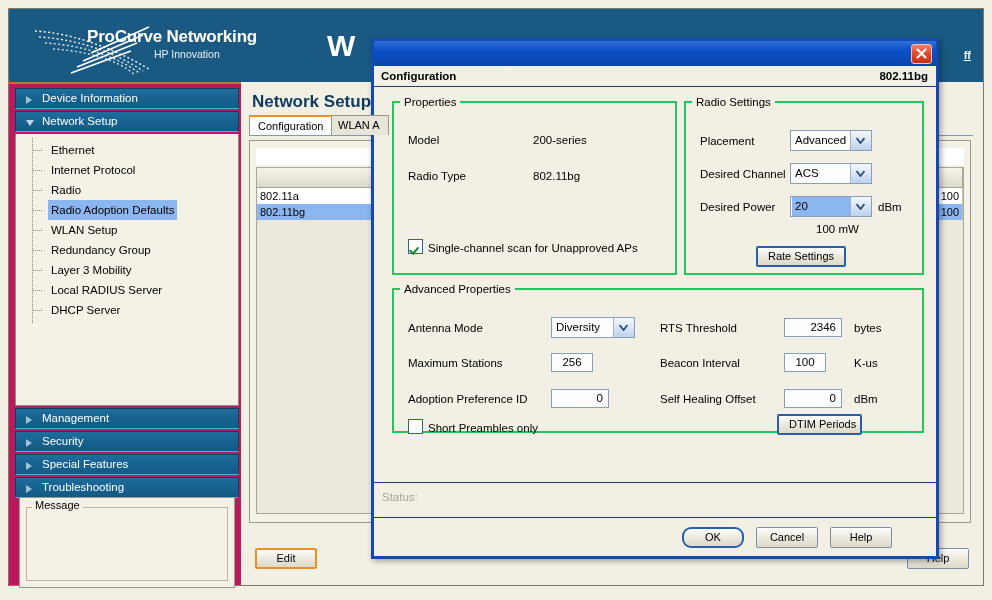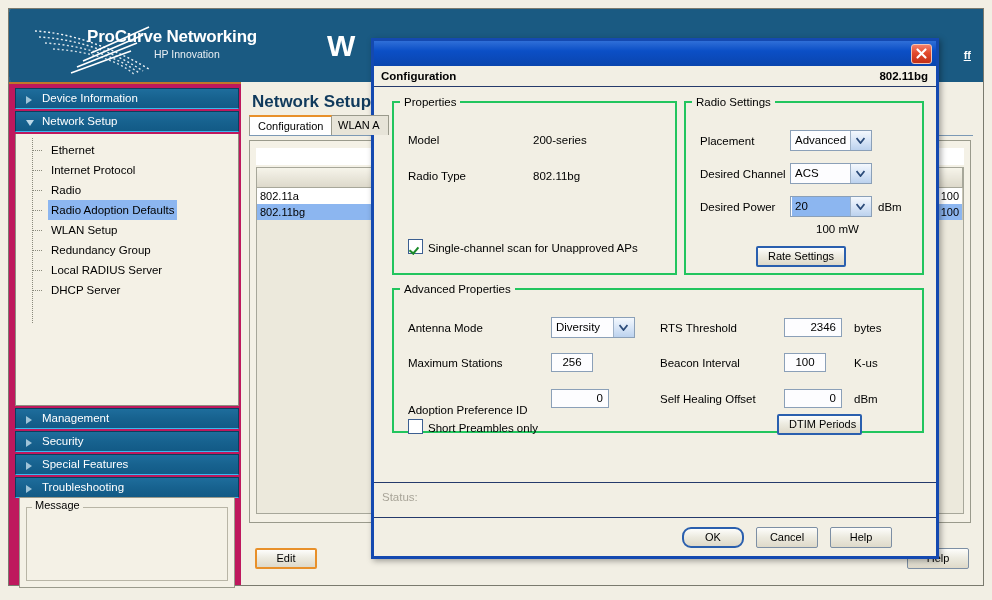--- a/index.html
+++ b/index.html
@@ -526,20 +526,23 @@
           <span class="lbl">Radio</span>
         </div>
         <div class="nav-item selected">
           <span class="lbl">Radio Adoption Defaults</span>
         </div>
         <div class="nav-item">
           <span class="lbl">WLAN Setup</span>
         </div>
         <div class="nav-item">
           <span class="lbl">Redundancy Group</span>
+        </div>
+        <div class="nav-item">
+          <span class="lbl">Layer 3 Mobility</span>
         </div>
         <div class="nav-item">
           <span class="lbl">Local RADIUS Server</span>
         </div>
         <div class="nav-item">
           <span class="lbl">DHCP Server</span>
         </div>
       </div>
 
       <div class="nav-bar">
@@ -693,21 +696,21 @@
           <div class="txtin" style="left:390px; top:23px; width:58px;">2346</div>
           <div class="fld" style="left:460px; top:27px;">bytes</div>
 
           <div class="fld" style="left:14px; top:62px;">Maximum Stations</div>
           <div class="txtin center" style="left:157px; top:58px; width:42px;">256</div>
 
           <div class="fld" style="left:266px; top:62px;">Beacon Interval</div>
           <div class="txtin center" style="left:390px; top:58px; width:42px;">100</div>
           <div class="fld" style="left:460px; top:62px;">K-us</div>
 
-          <div class="fld" style="left:14px; top:98px;margin-top:11px;">Adoption Preference ID</div>
+          <div class="fld" style="left:14px; top:98px;">Adoption Preference ID</div>
           <div class="txtin" style="left:157px; top:94px; width:58px;">0</div>
 
           <div class="fld" style="left:266px; top:98px;">Self Healing Offset</div>
           <div class="txtin" style="left:390px; top:94px; width:58px;">0</div>
           <div class="fld" style="left:460px; top:98px;">dBm</div>
 
           <div class="chk-wrap" style="left:14px; top:124px;">
             <span class="chkbox"></span><span>Short Preambles only</span>
           </div>
 

